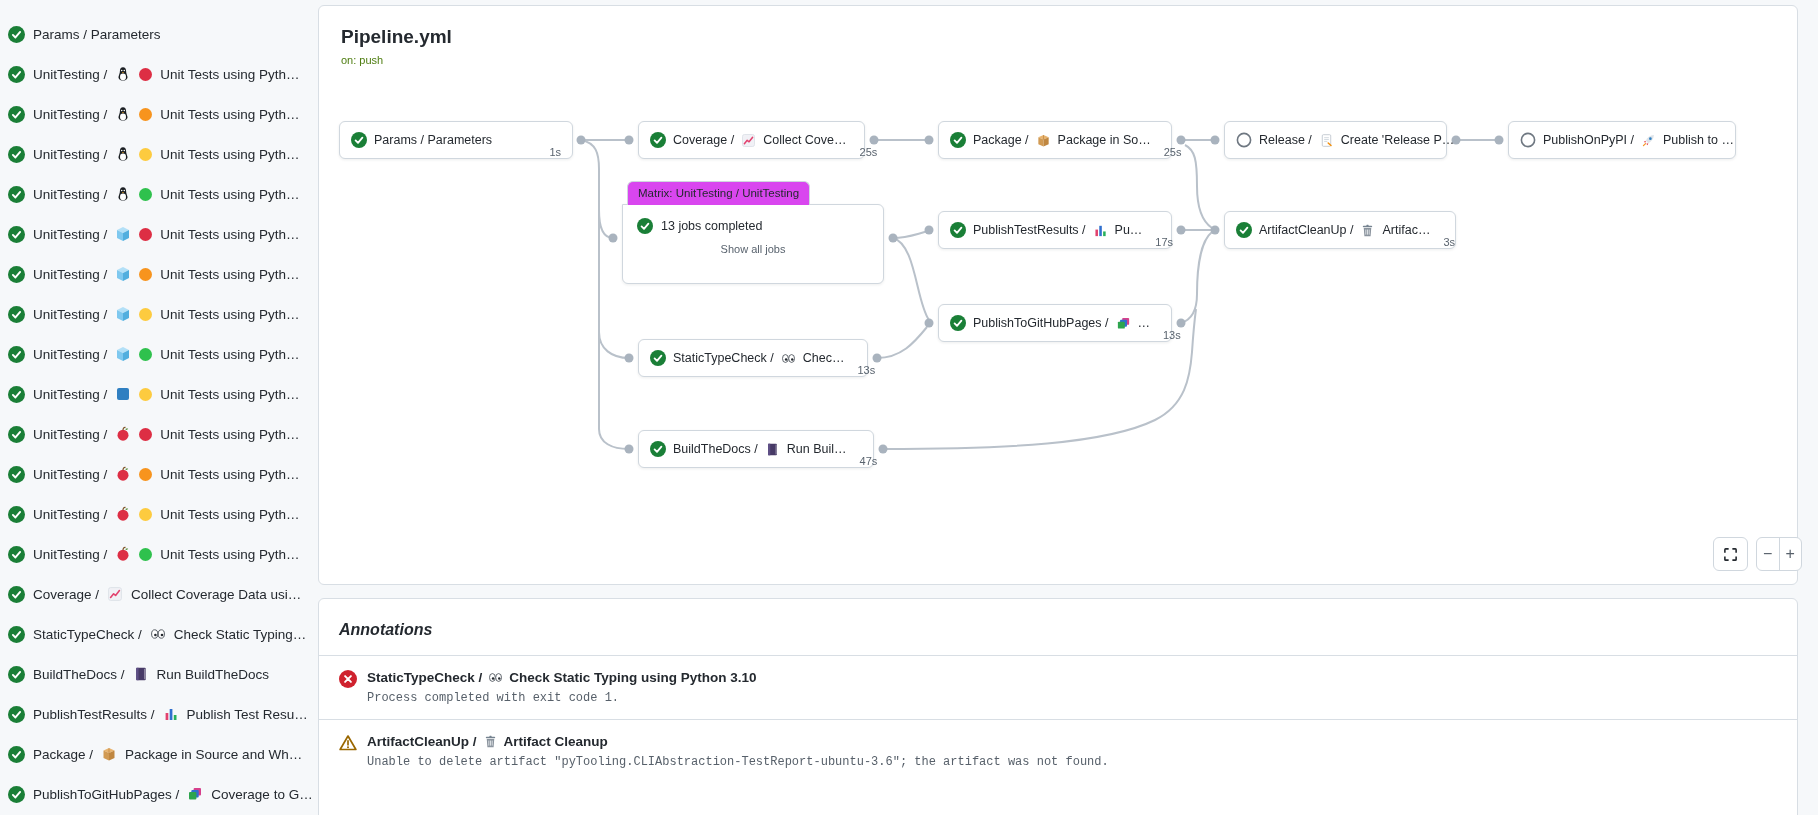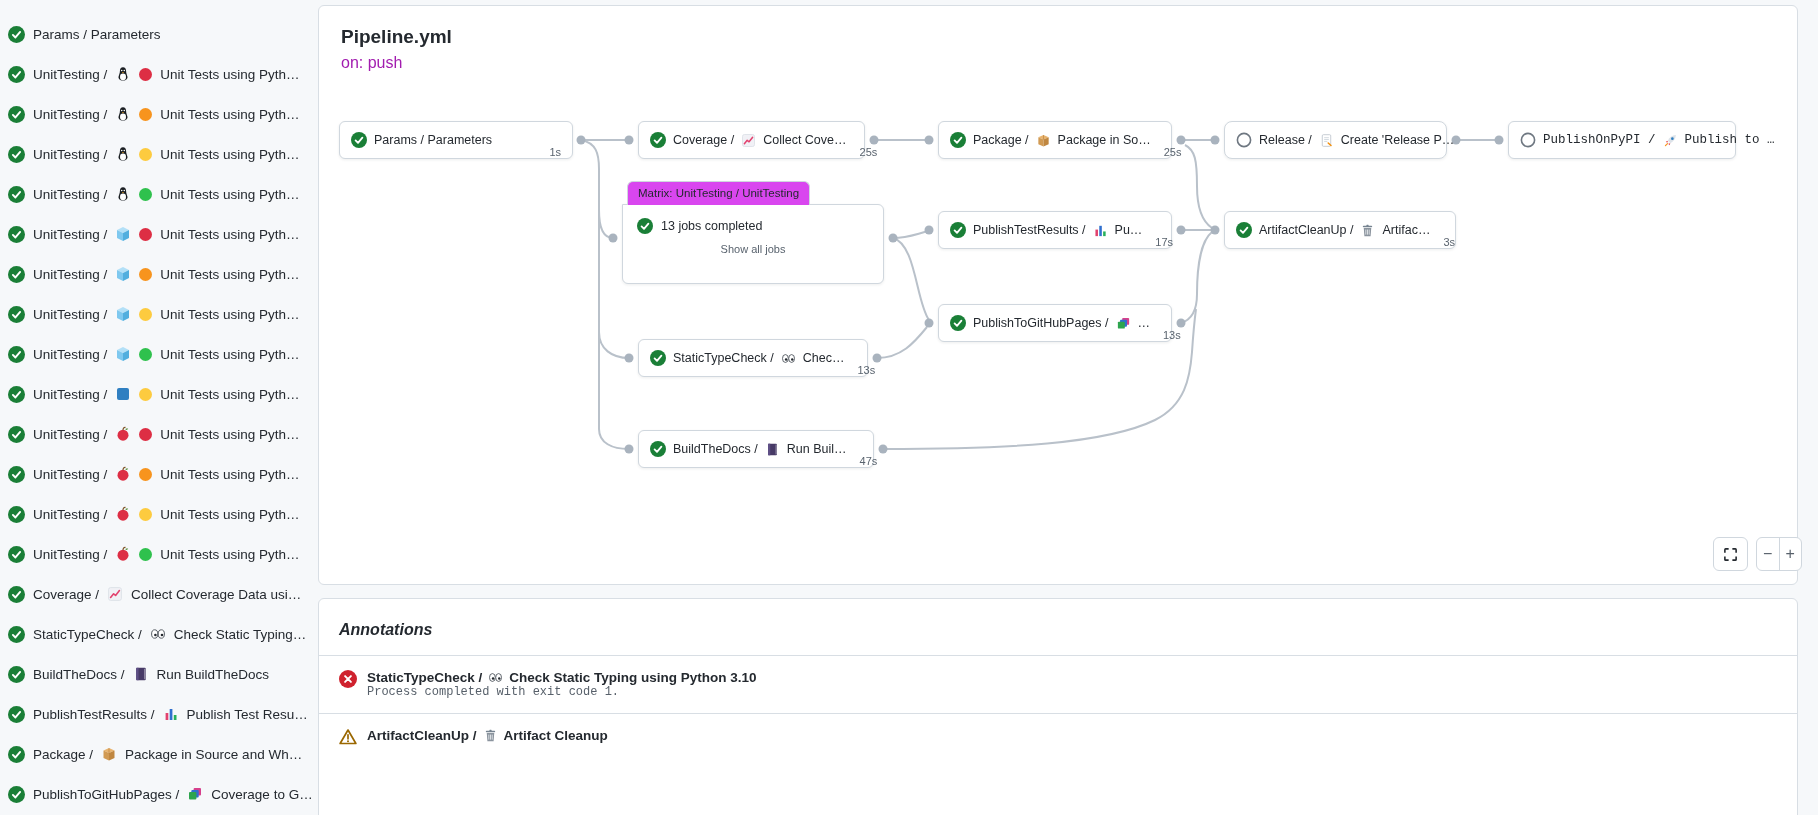--- a/index.html
+++ b/index.html
@@ -27,21 +27,21 @@
   
   .panel {
     position:absolute; background:#ffffff;
     border:1px solid #d8dee4; border-radius:6px;
   }
   #graph-panel { left:318px; top:5px; width:1480px; height:580px; }
   #annot-panel { left:318px; top:598px; width:1480px; height:300px; }
 
   .graph-title { position:absolute; left:22px; top:20px; }
   .graph-title h1 { font-size:19px; font-weight:bold; color:#24292f; }
-  .graph-title .sub { font-size:16px; color:#a21caf; margin-top:6px; }
+  .graph-title .sub { font-size:11px; color:#4d7c0f; margin-top:6px; }
 
   #edges { position:absolute; left:0; top:0; }
   #edges path { fill:none; stroke:#b9c1ca; stroke-width:2; }
   #edges circle { fill:#a9b3be; }
 
   
   .gnode {
     position:absolute; height:38px;
     background:#fff; border:1px solid #d0d7de; border-radius:6px;
     box-shadow:0 1px 3px rgba(31,35,40,.08);
@@ -91,21 +91,21 @@
   .annot-head { padding:22px 20px 0 20px; }
   .annot-head h2 { font-size:16px; font-weight:bold; color:#24292f;font-style:italic; }
   .annot-head .summary { font-size:12px; color:#59636e; margin-top:7px; }
   .annot-list { margin-top:16px; }
   .annot-row {
     display:flex; align-items:flex-start; gap:10px;
     padding:14px 20px; border-top:1px solid #d8dee4;
   }
   .annot-row .atitle { display:flex; align-items:center; gap:6px; font-size:13.5px; font-weight:bold; color:#24292f; }
   .annot-row .amsg {
-    font-family:"Liberation Mono", monospace;
+    margin-top:6px; font-family:"Liberation Mono", monospace;
     font-size:12px; color:#57606a;
   }
 </style>
 </head>
 <body>
 
 <svg width="0" height="0" style="position:absolute" aria-hidden="true">
   <defs>
     <symbol id="sym-check" viewBox="0 0 16 16">
       <circle cx="8" cy="8" r="8" fill="#1a7f37"></circle>
@@ -475,31 +475,31 @@
         <svg class="ic16" viewBox="0 0 16 16">
           <use href="#sym-check"></use>
         </svg>
         <span>Package /</span>
         <svg class="ic15" viewBox="0 0 16 16">
           <use href="#sym-package"></use>
         </svg>
         <span>Package in So…</span>
         <span class="ndur">25s</span>
       </div>
-      <div class="gnode" style="left: 905px; top: 115px; width: 223px; border-radius: 8px;">
+      <div class="gnode" style="left: 905px; top: 115px; width: 223px;">
         <svg class="ic16" viewBox="0 0 16 16">
           <use href="#sym-ring"></use>
         </svg>
         <span>Release /</span>
         <svg class="ic15" viewBox="0 0 16 16">
           <use href="#sym-page"></use>
         </svg>
         <span>Create 'Release P…</span>
       </div>
-      <div class="gnode" style="left: 1189px; top: 115px; width: 228px; font-family: Liberation Mono, monospace;">
+      <div class="gnode" style="left: 1189px; top: 115px; width: 228px;">
         <svg class="ic16" viewBox="0 0 16 16">
           <use href="#sym-ring"></use>
         </svg>
         <span>PublishOnPyPI /</span>
         <svg class="ic15" viewBox="0 0 16 16">
           <use href="#sym-rocket"></use>
         </svg>
         <span>Publish to …</span>
       </div>
       <div class="gnode" style="left: 619px; top: 205px; width: 234px;">
@@ -606,16 +606,17 @@
           <use href="#sym-warn"></use>
         </svg>
         <div>
           <div class="atitle">
             <span>ArtifactCleanUp /</span>
             <svg class="ic15" viewBox="0 0 16 16">
               <use href="#sym-trash"></use>
             </svg>
             <span>Artifact Cleanup</span>
           </div>
+          <div class="amsg">Unable to delete artifact "pyTooling.CLIAbstraction-TestReport-ubuntu-3.6"; the artifact was not found.</div>
         </div>
       </div>
     </div>
 </section>
 
 </body></html>

